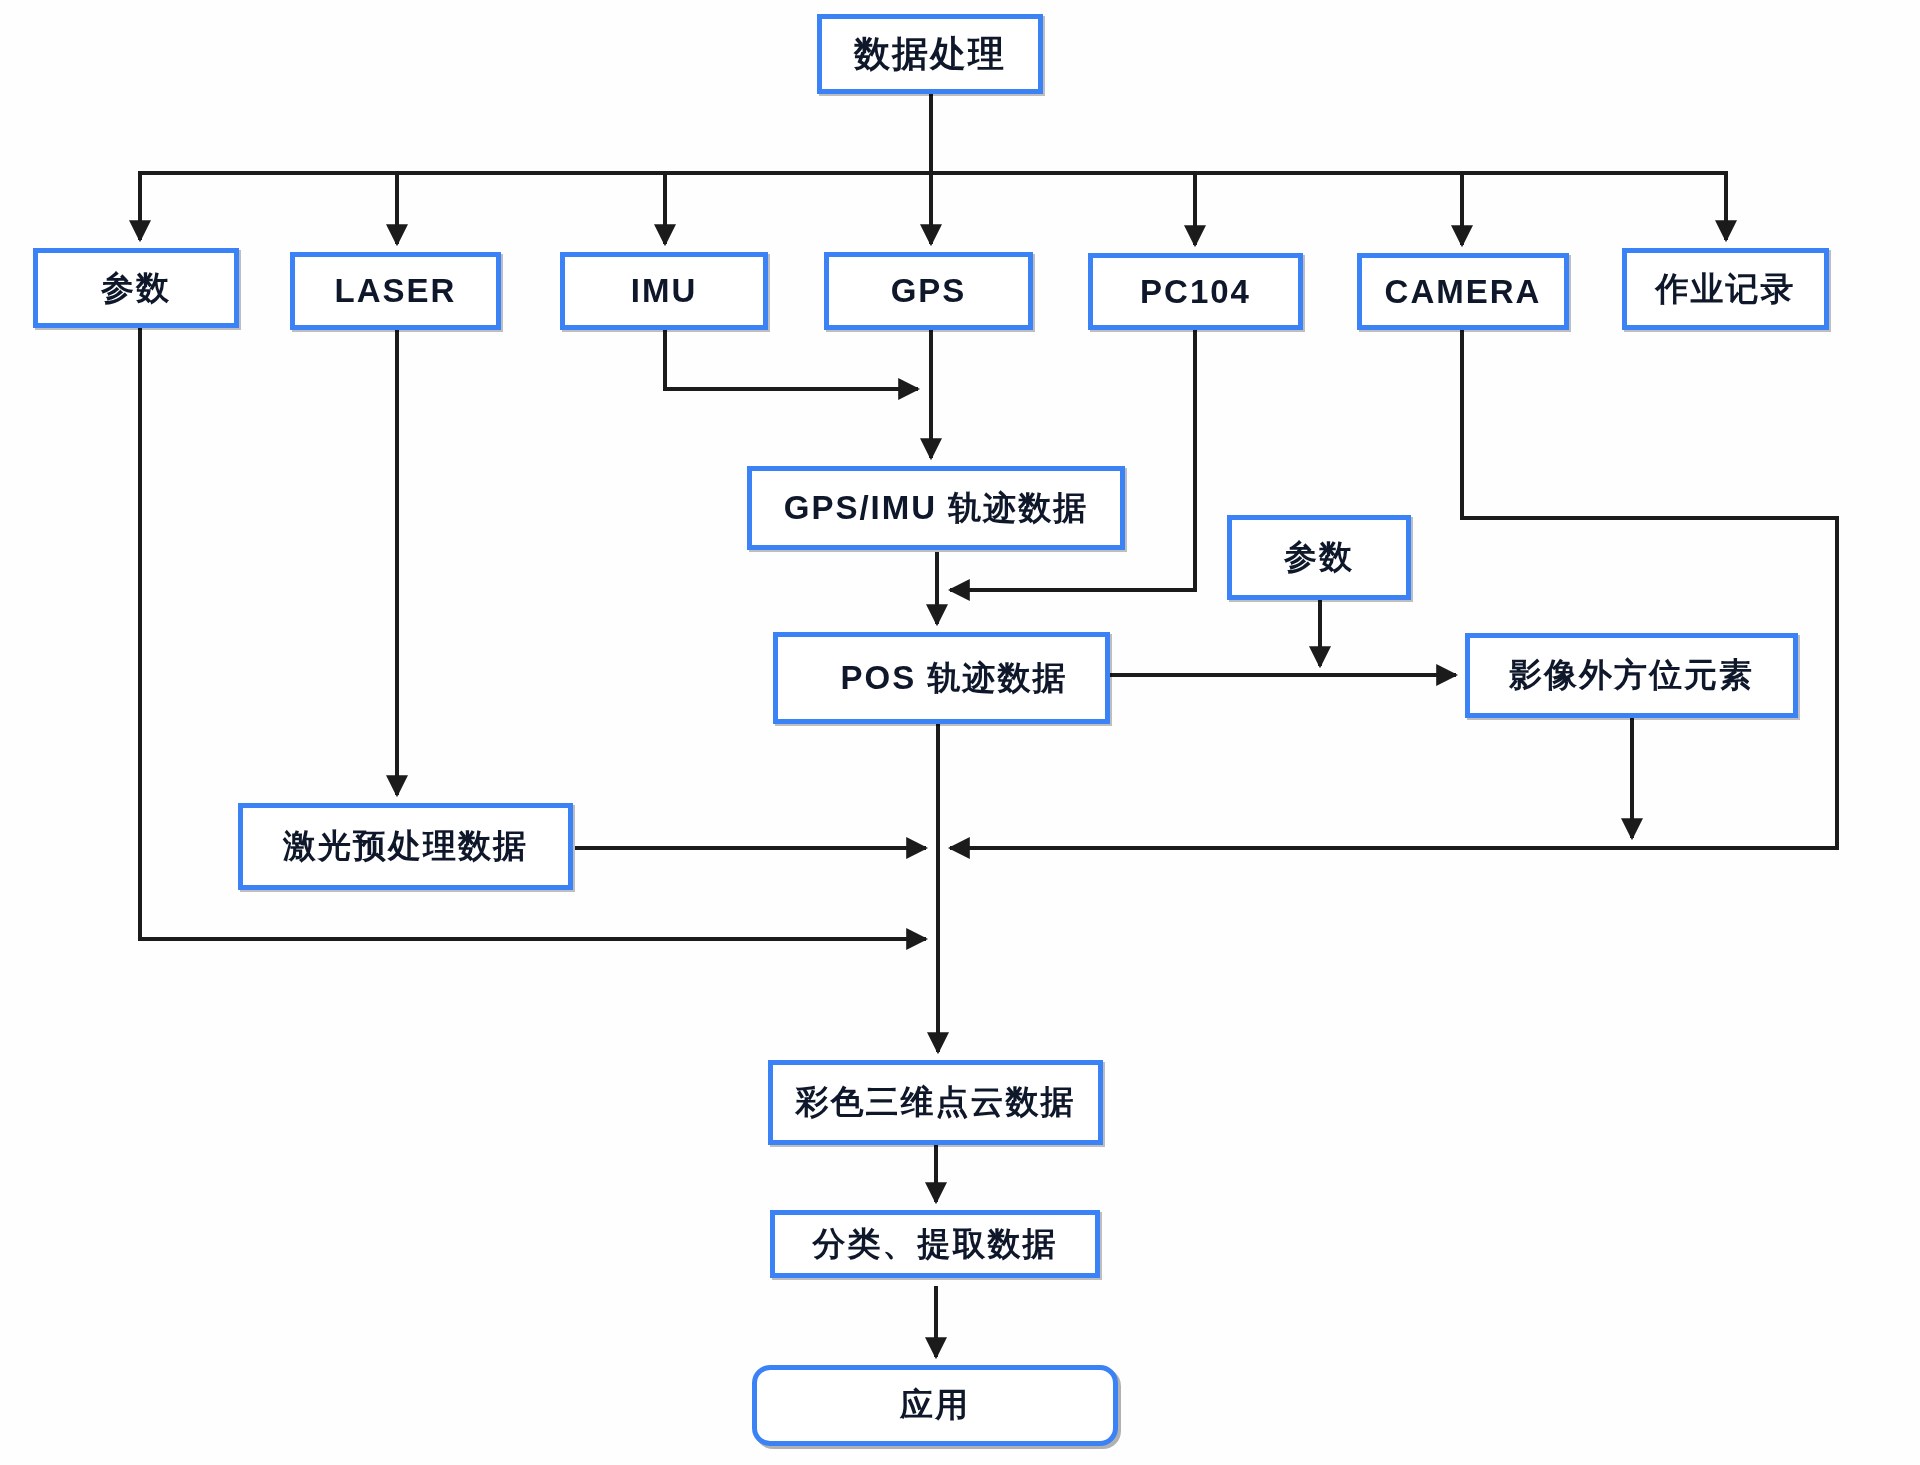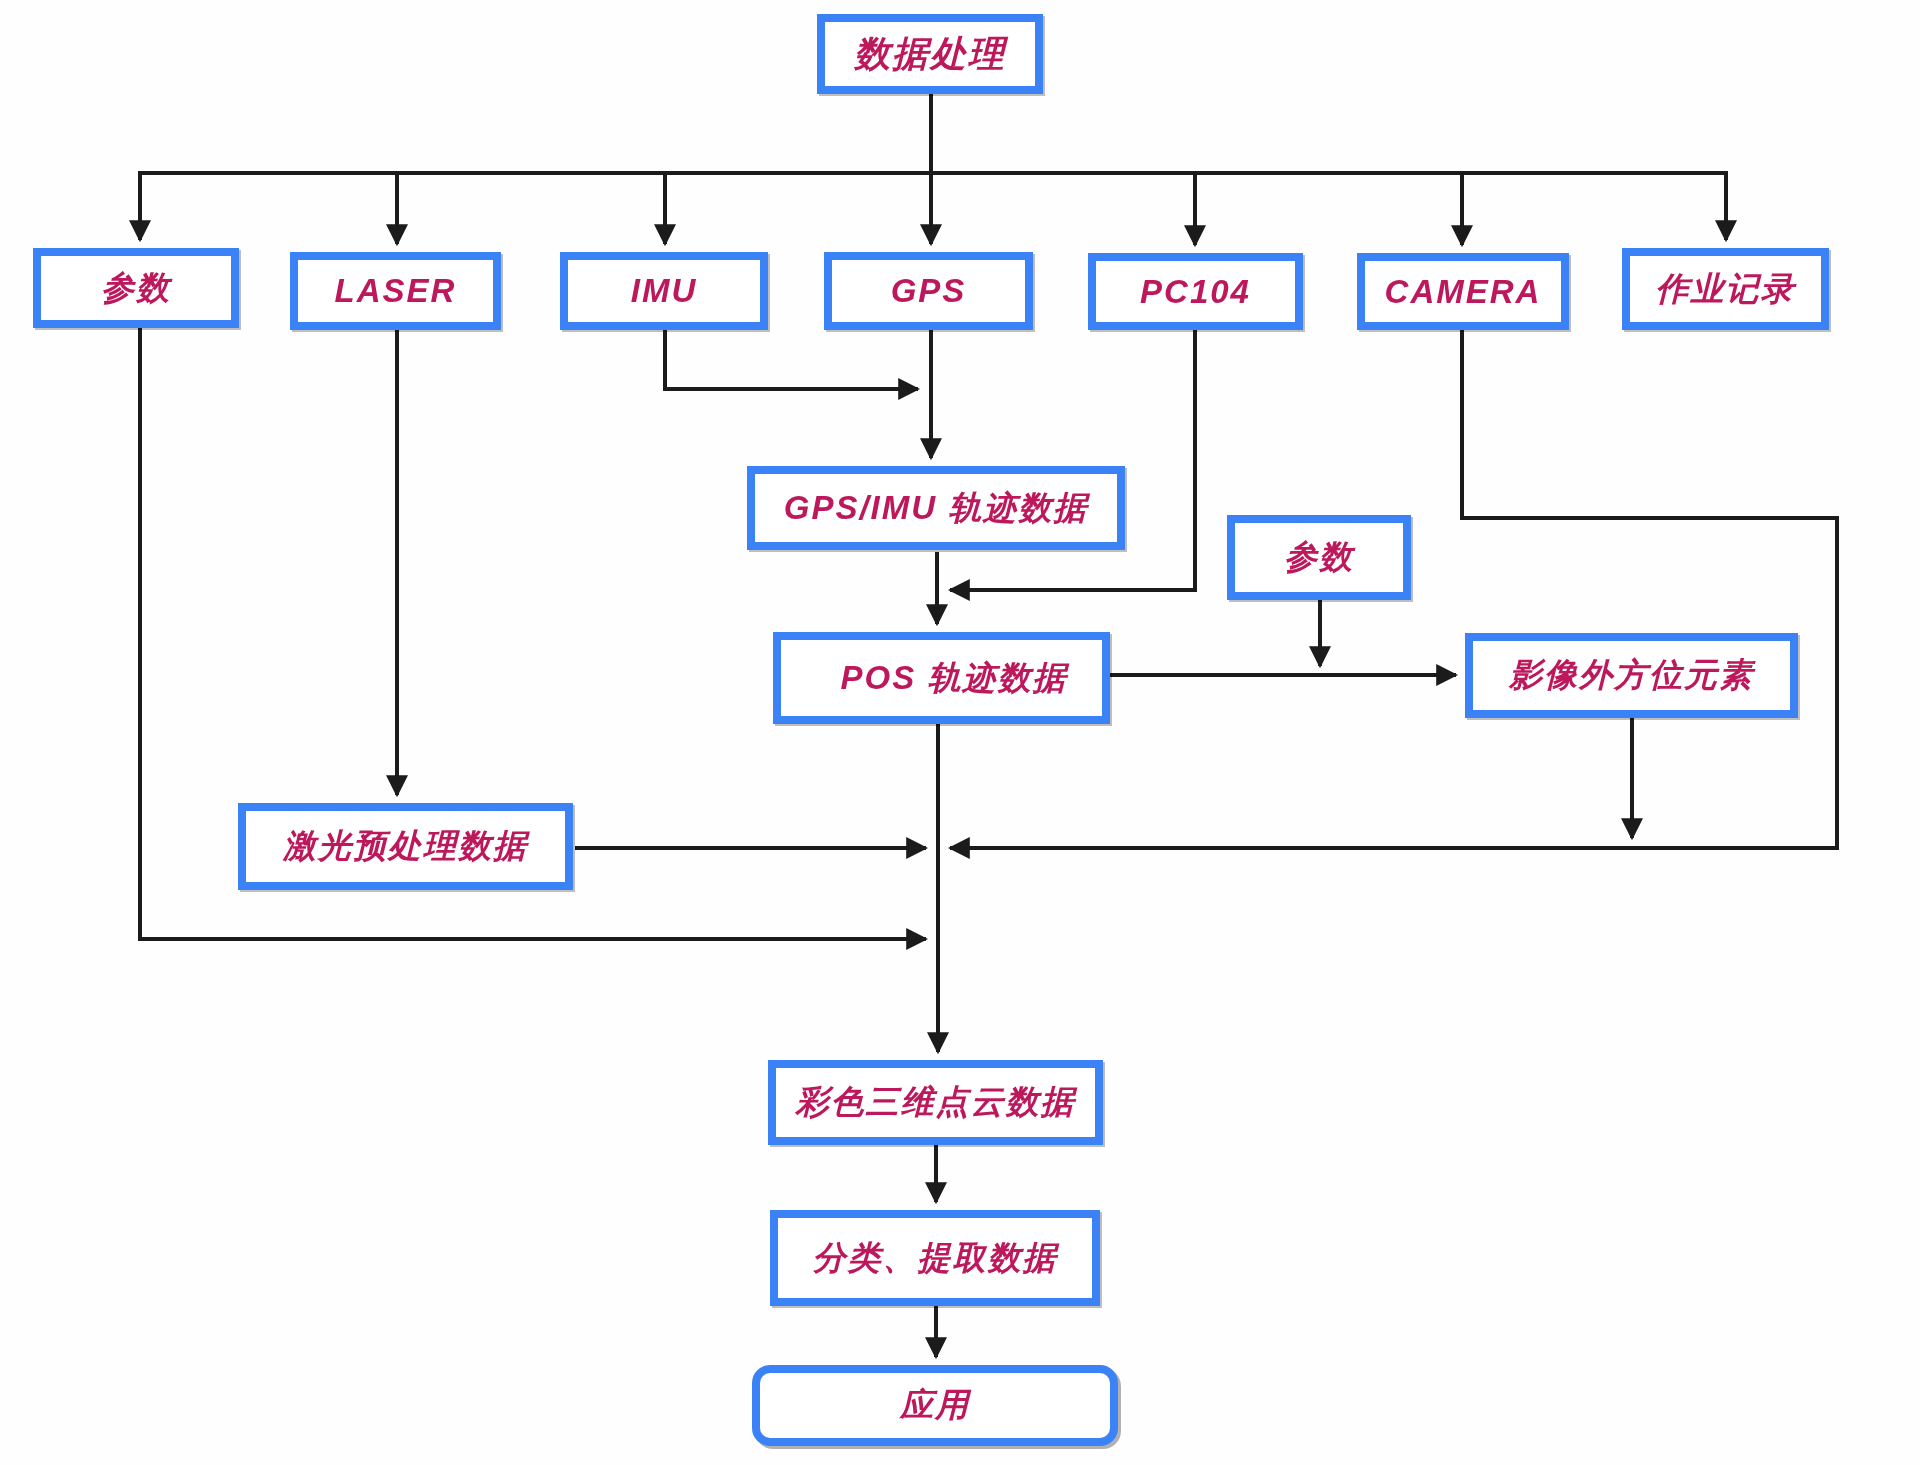--- a/index.html
+++ b/index.html
@@ -9,31 +9,30 @@
     height: 1465px;
     background: #fefefe;
     font-family: "Liberation Sans", "DejaVu Sans", sans-serif;
     overflow: hidden;
   }
   #wires { position: absolute; left: 0; top: 0; width: 1920px; height: 1465px; }
   .node {
     position: absolute;
     box-sizing: border-box;
     background: #ffffff;
-    border: 8px solid #3b82f6;
+    border: 5px solid #3b82f6;
     display: flex;
     align-items: center;
     justify-content: center;
     text-align: center;
-    color: #be185d;
+    color: #0f172a;
     font-weight: bold;
     font-size: 33px;
     letter-spacing: 2px;
     box-shadow: 2px 2px 0 rgba(0,0,0,0.25);
-    font-style: italic;
   }
   .node.title { font-size: 36px; }
   .node.rounded { border-radius: 18px; box-shadow: 3px 3px 0 rgba(0,0,0,0.3); }
   .lbl { white-space: nowrap; }
   polyline, line { stroke: #1b1b1b; stroke-width: 4; fill: none; }
 </style>
 </head>
 <body>
 
 <div id="canvas">
@@ -125,21 +124,21 @@
   </div>
 
   <div class="node" style="left:238px; top:803px; width:335px; height:87px;">
     <span class="lbl">激光预处理数据</span>
   </div>
 
   <div class="node" style="left:768px; top:1060px; width:335px; height:85px;">
     <span class="lbl">彩色三维点云数据</span>
   </div>
 
-  <div class="node" style="left:770px; top:1210px; width:330px; height:96px;">
+  <div class="node" style="left:770px; top:1210px; width:330px; height:68px;">
     <span class="lbl">分类、提取数据</span>
   </div>
 
   <div class="node rounded" style="left:752px; top:1365px; width:366px; height:81px;">
     <span class="lbl">应用</span>
   </div>
 
 </div>
 
 </body></html>

